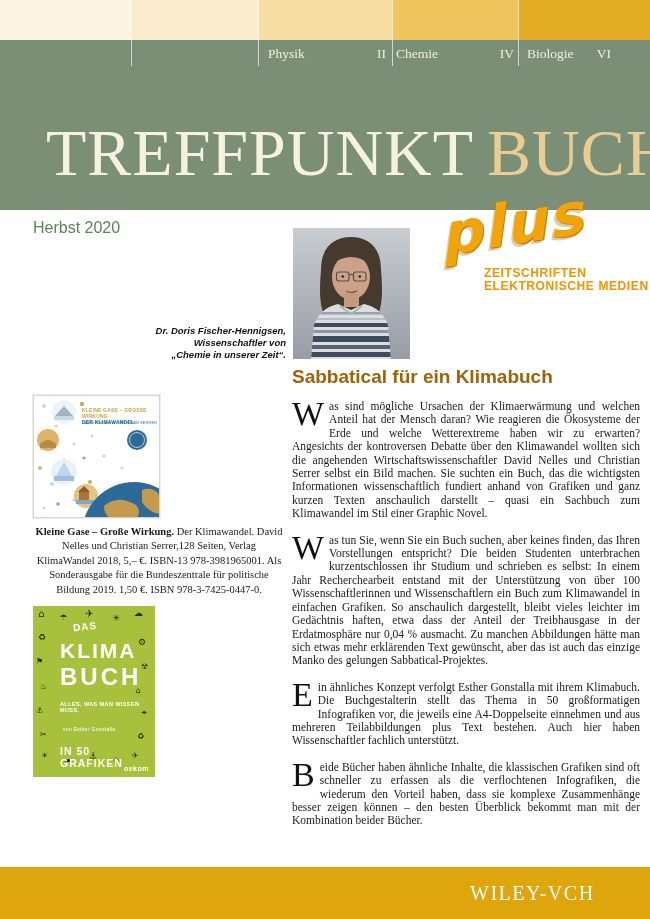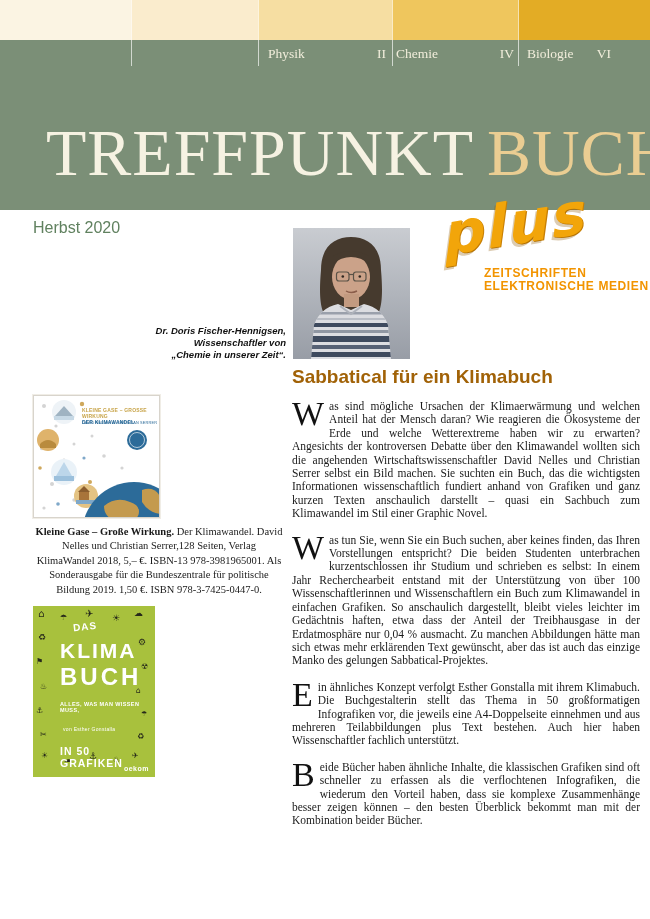--- a/index.html
+++ b/index.html
@@ -272,14 +272,17 @@
   </div>
 
   <div class="article">
     <h2>Sabbatical für ein Klimabuch</h2>
     <p><span class="dropcap">W</span><span>as sind mögliche Ursachen der Klimaerwärmung und welchen Anteil hat der Mensch daran? Wie reagieren die Ökosysteme der Erde und welche Wetterextreme haben wir zu erwarten? Angesichts der kontroversen Debatte über den Klimawandel wollten sich die angehenden Wirtschaftswissenschaftler David Nelles und Christian Serrer selbst ein Bild machen. Sie suchten ein Buch, das die wichtigsten Informationen wissenschaftlich fundiert anhand von Grafiken und ganz kurzen Texten anschaulich darstellt – quasi ein Sachbuch zum Klimawandel im Stil einer Graphic Novel.</span></p>
     <p><span class="dropcap">W</span><span>as tun Sie, wenn Sie ein Buch suchen, aber keines finden, das Ihren Vorstellungen entspricht? Die beiden Studenten unterbrachen kurzentschlossen ihr Studium und schrieben es selbst: In einem Jahr Recherchearbeit entstand mit der Unterstützung von über 100 Wissenschaftlerinnen und Wissenschaftlern ein Buch zum Klimawandel in einfachen Grafiken. So anschaulich dargestellt, bleibt vieles leichter im Gedächtnis haften, etwa dass der Anteil der Treibhausgase in der Erdatmosphäre nur 0,04 % ausmacht. Zu manchen Abbildungen hätte man sich etwas mehr erklärenden Text gewünscht, aber das ist auch das einzige Manko des gelungen Sabbatical-Projektes.</span></p>
     <p><span class="dropcap">E</span><span>in ähnliches Konzept verfolgt Esther Gonstalla mit ihrem Klimabuch. Die Buchgestalterin stellt das Thema in 50 großformatigen Infografiken vor, die jeweils eine A4-Doppelseite einnehmen und aus mehreren Teilabbildungen plus Text bestehen. Auch hier haben Wissenschaftler fachlich unterstützt.</span></p>
     <p><span class="dropcap">B</span><span>eide Bücher haben ähnliche Inhalte, die klassischen Grafiken sind oft schneller zu erfassen als die verflochtenen Infografiken, die wiederum den Vorteil haben, dass sie komplexe Zusammenhänge besser zeigen können – den besten Überblick bekommt man mit der Kombination beider Bücher.</span></p>
   </div>
 
+  <div class="footer">
+    <div class="brand">WILEY-VCH</div>
+  </div>
 
 </div>
 
 </body></html>

